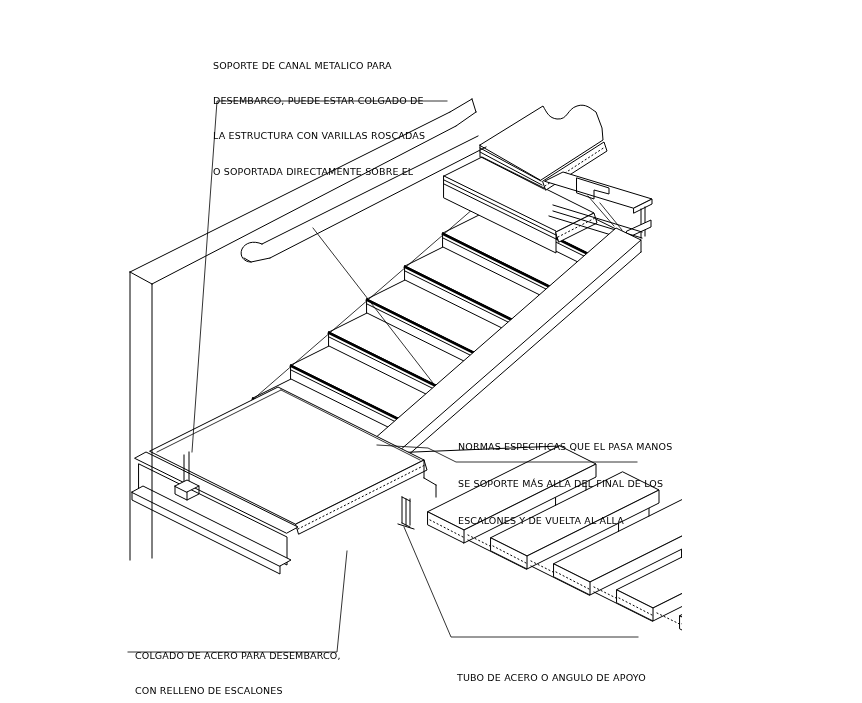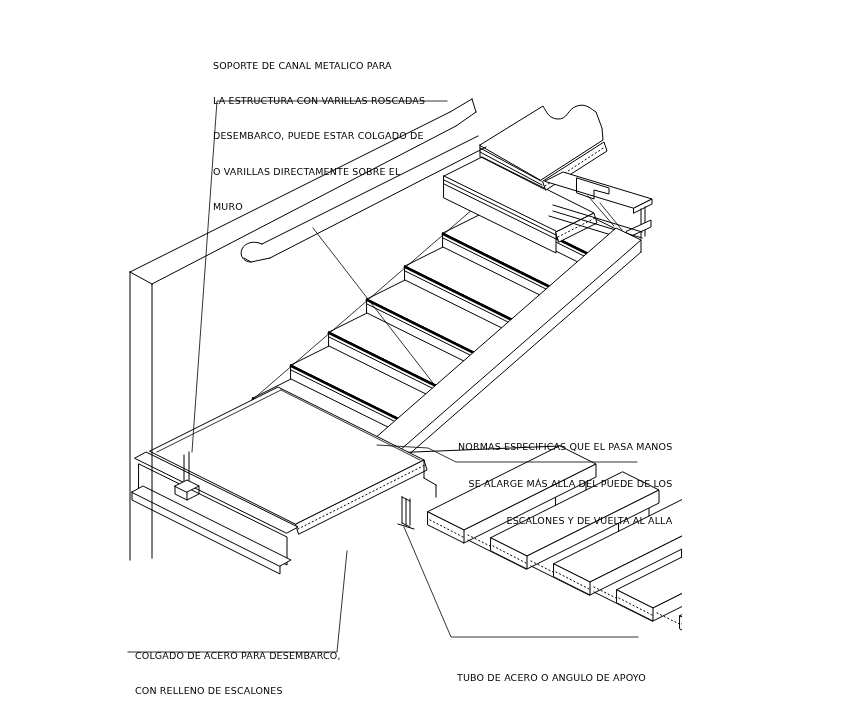--- a/index.html
+++ b/index.html
@@ -2,21 +2,21 @@
 <html><head>
 <meta charset="utf-8">
 <style>
   html,body{margin:0;padding:0;background:#ffffff;}
   #stage{position:relative;width:682px;height:703px;background:#ffffff;overflow:hidden;
          font-family:"DejaVu Sans","Liberation Sans",sans-serif;}
   svg{position:absolute;left:0;top:0;}
   .note{position:absolute;color:#000;font-size:9.5px;line-height:11.8px;
         letter-spacing:.15px;white-space:pre;}
   .note div{height:11.8px;}
-  .note.wide div{height:13.6px;text-align:right;}
+  .note.wide div{height:13.6px;}
   line,path,polyline,polygon{stroke:#000;stroke-width:1;fill:none;
         stroke-linecap:square;stroke-linejoin:miter;}
   .face{fill:#ffffff;}
   .nose{stroke-width:2.6;}
   .stip{fill:#ffffff;}
   .dots{stroke-width:1;stroke-dasharray:1 3;}
   .thin{stroke-width:.8;}
 </style>
 </head>
 <body>
@@ -206,29 +206,28 @@
     <polyline class="thin" points="447,101 217,101 192,452"></polyline>
     <polyline class="thin" points="637,462 456,462 428,448 377,445"></polyline>
     <line class="thin" x1="313" y1="228" x2="433" y2="383"></line>
     <polyline class="thin" points="128,652 337,652 347,551"></polyline>
     <polyline class="thin" points="638,637 451,637 404,527"></polyline>
   </g>
 </svg>
 
   <div class="note" style="left:213px;top:36px;">
     <div>SOPORTE DE CANAL METALICO PARA</div>
+    <div>DESEMBARCO, PUEDE ESTAR COLGADO DE</div>
     <div>LA ESTRUCTURA CON VARILLAS ROSCADAS</div>
-    <div>DESEMBARCO, PUEDE ESTAR COLGADO DE</div>
-    <div>O VARILLAS DIRECTAMENTE SOBRE EL</div>
-    <div>MURO</div>
+    <div>O SOPORTADA DIRECTAMENTE SOBRE EL</div>
   </div>
 
   <div class="note wide" style="left:458px;top:417px;">
     <div>NORMAS ESPECIFICAS QUE EL PASA MANOS</div>
-    <div>SE ALARGE MÁS ALLA DEL PUEDE DE LOS</div>
+    <div>SE SOPORTE MÁS ALLA DEL FINAL DE LOS</div>
     <div>ESCALONES Y DE VUELTA AL ALLA</div>
   </div>
 
   <div class="note" style="left:135px;top:626px;">
     <div>COLGADO DE ACERO PARA DESEMBARCO,</div>
     <div>CON RELLENO DE ESCALONES</div>
   </div>
 
   <div class="note" style="left:457px;top:648px;">
     <div>TUBO DE ACERO O ANGULO DE APOYO</div>

